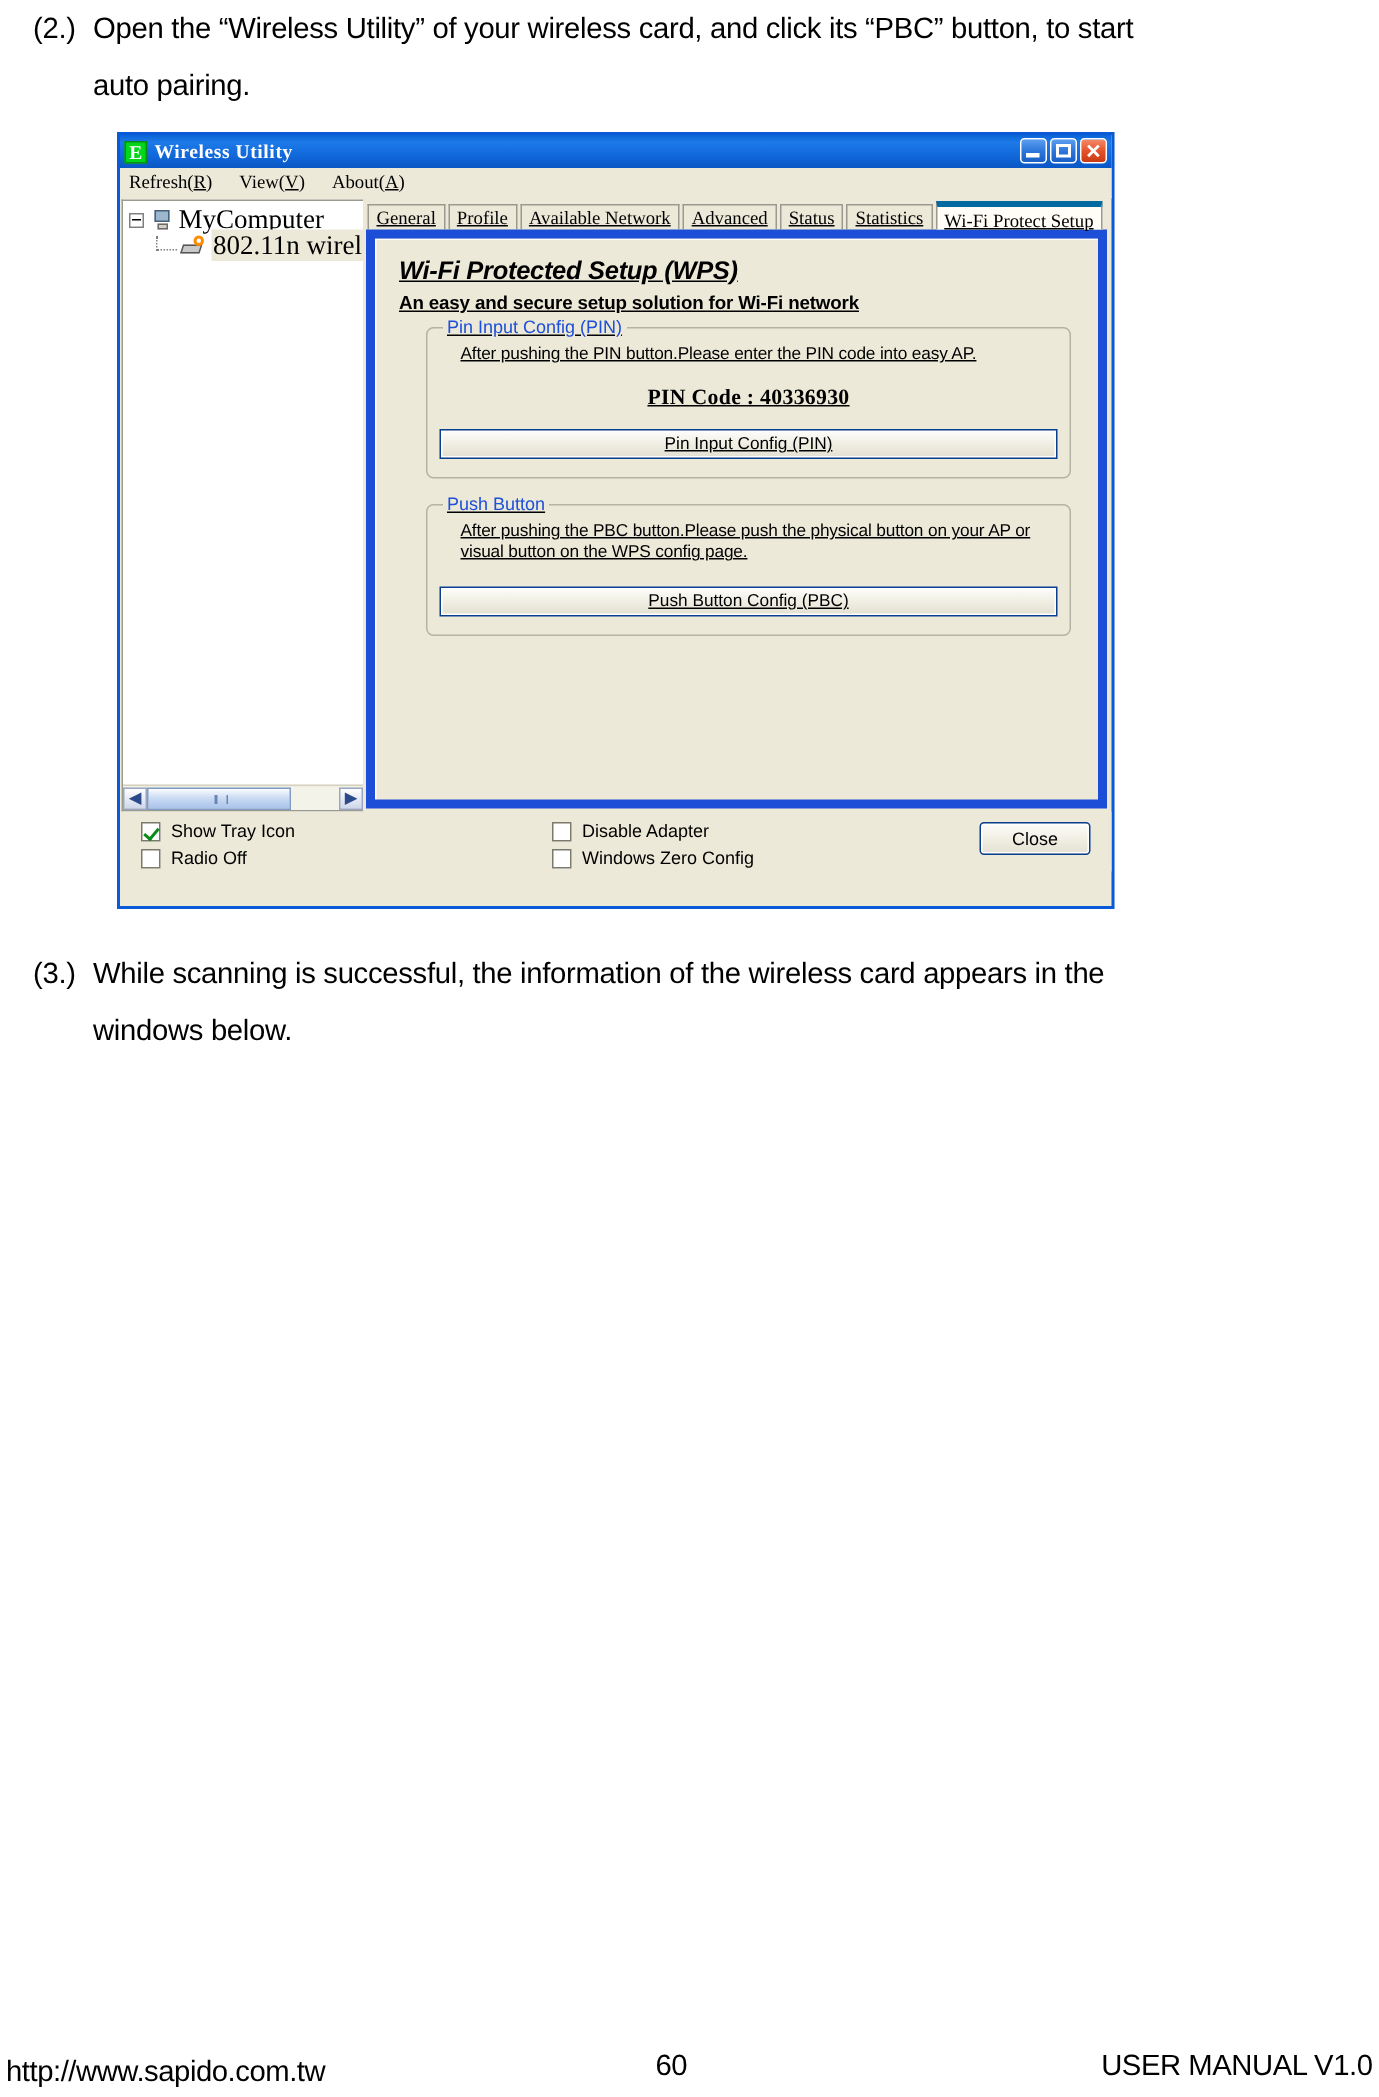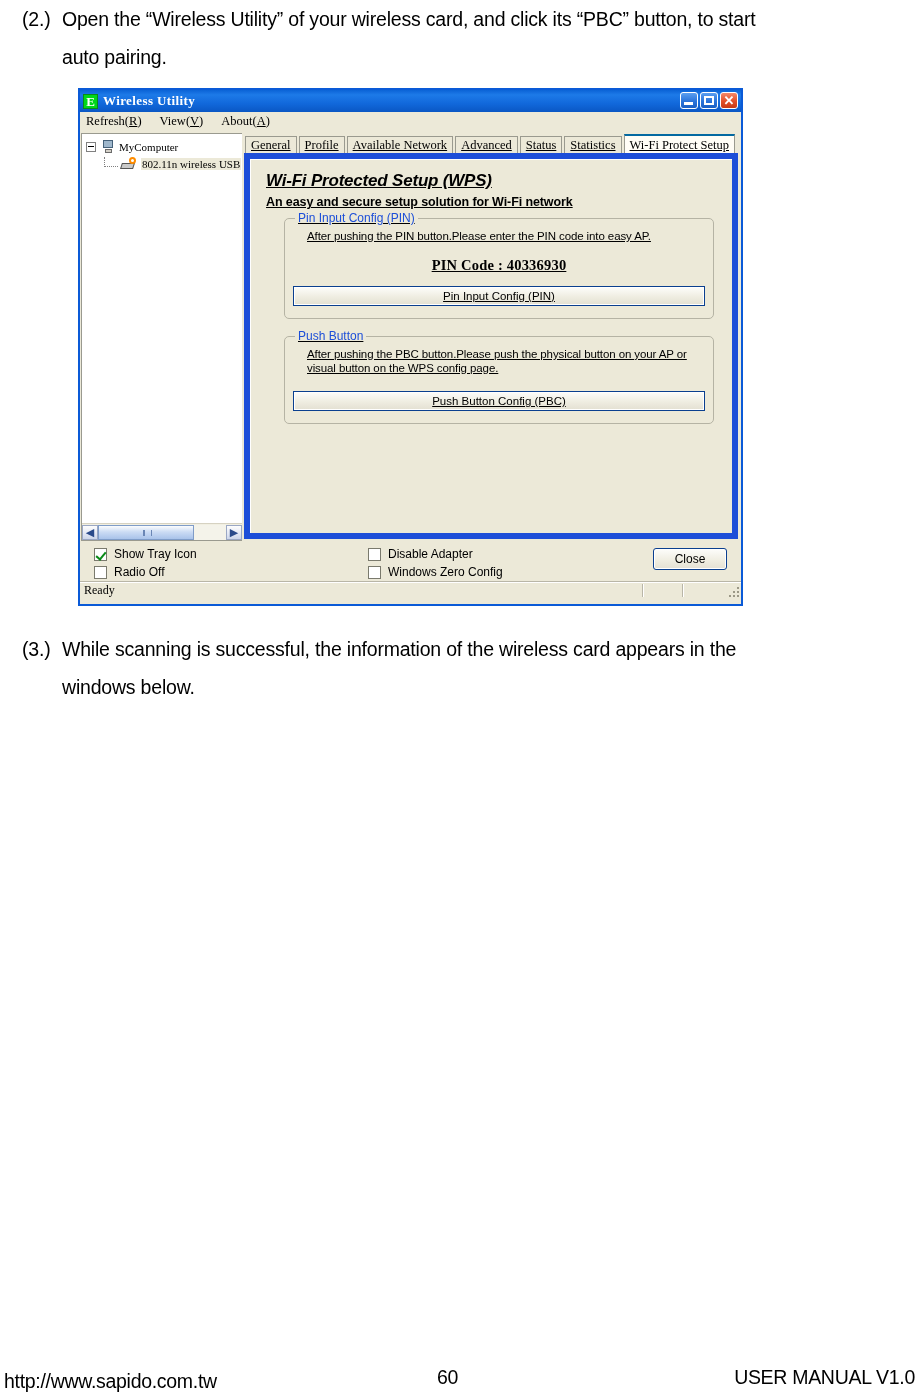--- a/index.html
+++ b/index.html
@@ -165,21 +165,21 @@
     border: 1px solid #9a9a8f;
     border-right: none;
     box-sizing: border-box;
     display: flex;
     flex-direction: column;
     margin: 1px 0 0 1px;
   }
   .tree-content {
     flex: 1 1 auto;
     padding: 4px 0 0 4px;
-    font-size: 11px;
+    font-size: 18px;
     font-family: "Liberation Serif", serif;
     overflow: hidden;
     position: relative;
   }
   .tree-row {
     display: flex;
     align-items: center;
     white-space: nowrap;
     height: 17px;
   }
@@ -307,21 +307,21 @@
     border: 1px solid #9a9a8f;
     border-bottom: none;
     margin-right: 2px;
     white-space: nowrap;
     box-sizing: border-box;
   }
   .tab.active {
     height: 19px;
     line-height: 18px;
     background: #fffdf6;
-    border-top: 2px solid #0369a1;
+    border-top: 4px solid #0369a1;
     font-weight: normal;
     position: relative;
     z-index: 3;
     margin-right: 0;
   }
   .tab-body {
     flex: 1 1 auto;
     background: #ece9d8;
     border: 6px solid #1d4ed8;
     box-shadow: inset 1px 1px 0 #ffffff;
@@ -602,33 +602,20 @@
         <span>Disable Adapter</span>
       </div>
       <div class="opt-row">
         <span class="cb"></span>
         <span>Windows Zero Config</span>
       </div>
     </div>
     <div class="close-btn">Close</div>
   </div>
 
-  <div class="statusbar">
-    <span class="st-text">Ready</span>
-    <span class="st-seg s1"></span>
-    <span class="st-seg s2"></span>
-    <span class="st-grip">
-      <i style="right:0;bottom:0;"></i>
-        <i style="right:4px;bottom:0;"></i>
-        <i style="right:8px;bottom:0;"></i>
-      <i style="right:0;bottom:4px;"></i>
-        <i style="right:4px;bottom:4px;"></i>
-      <i style="right:0;bottom:8px;"></i>
-    </span>
-  </div>
 </div>
 
 <div class="doc-step" id="step3">
   <div class="num">(3.)</div>
   <div class="txt">
     <div>While scanning is successful, the information of the wireless card appears in the</div>
     <div class="nojustify">windows below.</div>
   </div>
 </div>
 

